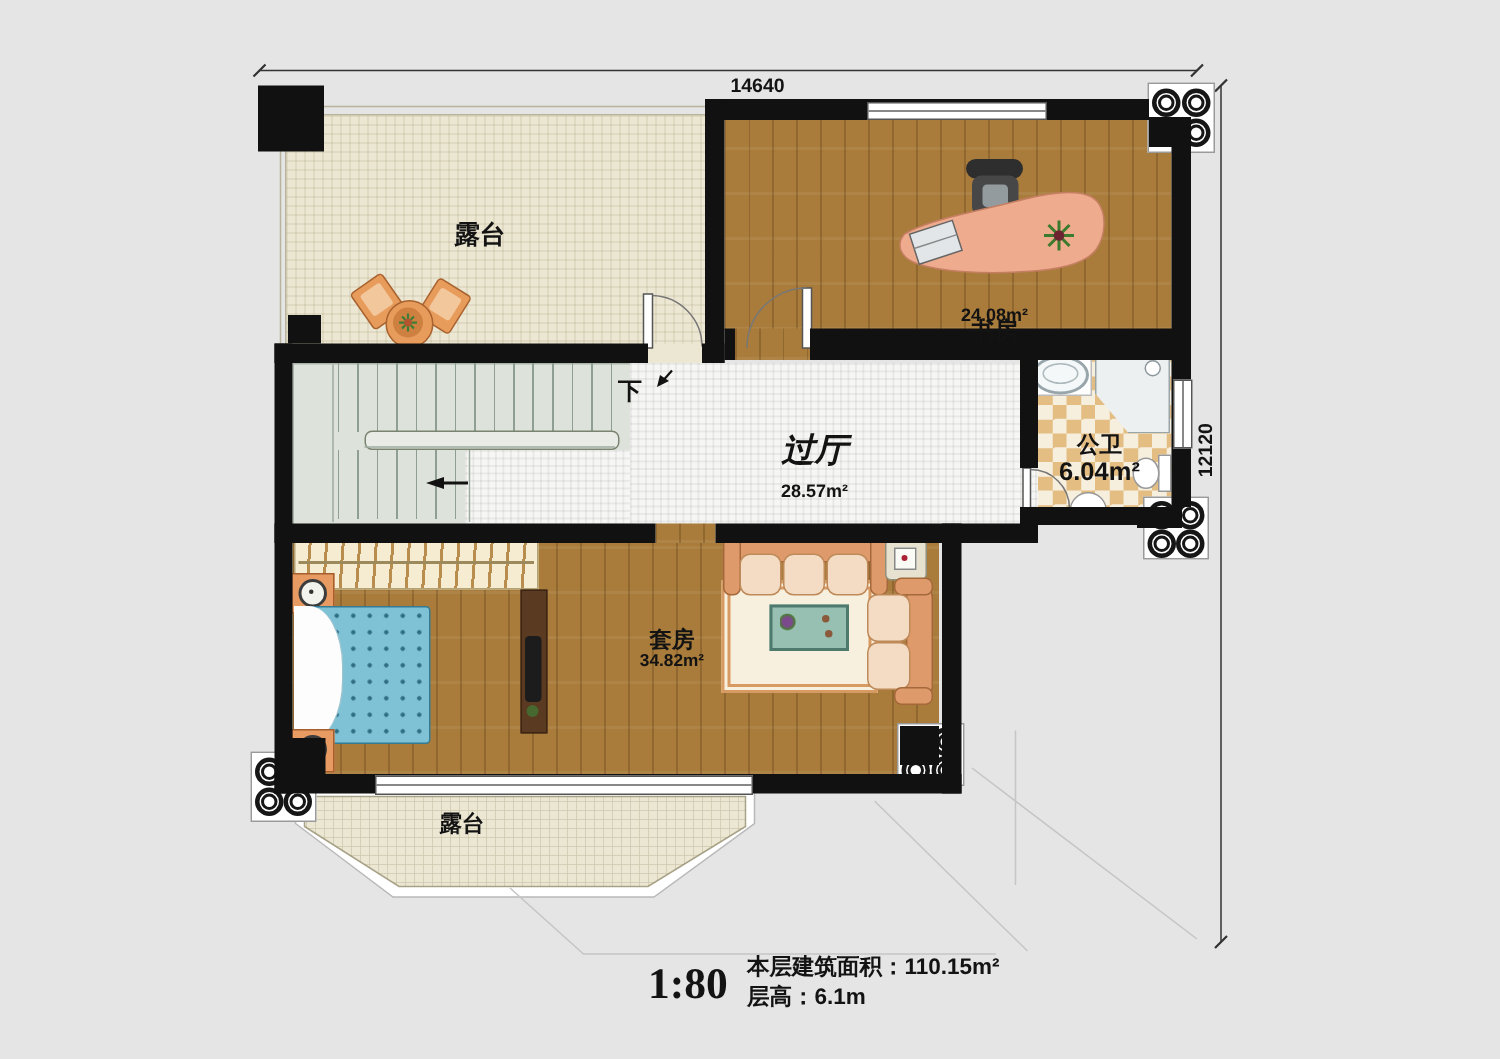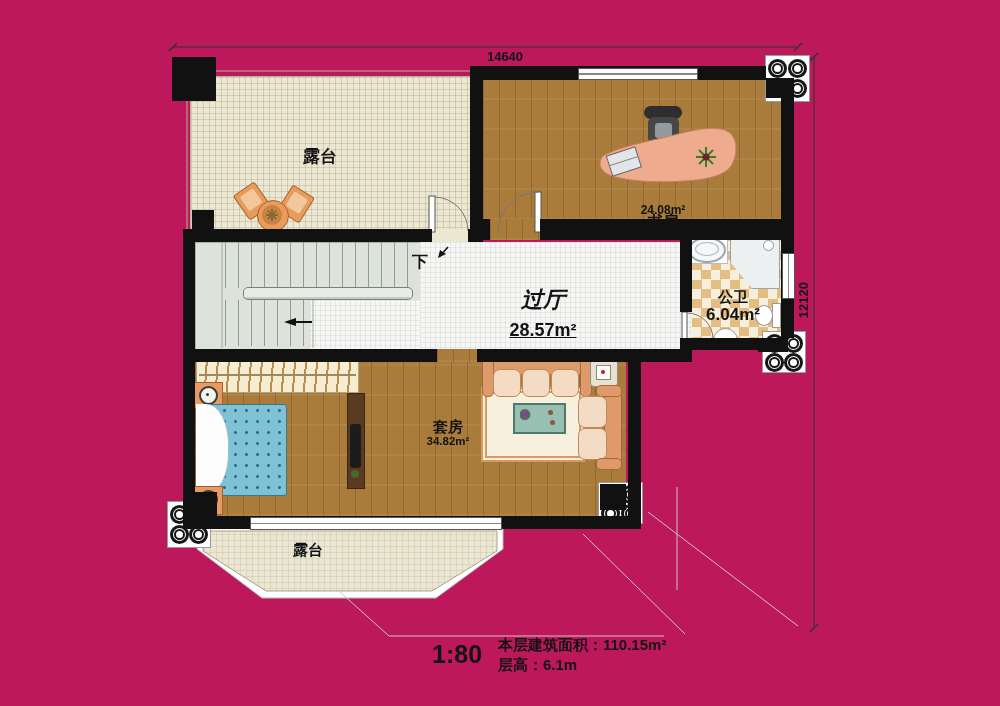--- a/index.html
+++ b/index.html
@@ -1,16 +1,16 @@
 <!DOCTYPE html>
 <html><head>
 <meta charset="utf-8">
 <style>
   html,body{margin:0;padding:0;background:#fff;}
-  .plan{position:relative;width:1000px;height:706px;background:#be185d;overflow:hidden;
+  .plan{position:relative;width:1000px;height:706px;background:#e5e5e5;overflow:hidden;
         font-family:"Liberation Sans","DejaVu Sans",sans-serif;}
   .abs{position:absolute;}
   
   .z1{z-index:1;} .z2{z-index:2;} .z3{z-index:3;} .z4{z-index:4;} .z5{z-index:5;} .z6{z-index:6;}
   .floor-wood{background-color:#a97c3c;
     background-image:repeating-linear-gradient(90deg,rgba(60,30,5,.22) 0 1px,transparent 1px 16px),
                      repeating-linear-gradient(0deg,rgba(255,255,255,.06) 0 2px,transparent 2px 30px);}
   .floor-terrace{background-color:#ece7d3;
     background-image:linear-gradient(rgba(150,140,100,.28) 1px,transparent 1px),
                      linear-gradient(90deg,rgba(150,140,100,.28) 1px,transparent 1px);
@@ -236,27 +236,27 @@
 
   <div class="lbl" style="left:470px;top:50px;width:70px;font-size:13px;">14640</div>
   <div class="lbl" style="left:769px;top:293px;width:70px;font-size:13px;transform:rotate(-90deg);">12120</div>
 
   <div class="lbl" style="left:288px;top:148px;width:64px;font-size:17px;">露台</div>
   <div class="lbl" style="left:628px;top:186px;width:70px;font-size:16px;margin-top:27px;">书房</div>
   <div class="lbl" style="left:628px;top:204px;width:70px;font-size:12px;">24.08m²</div>
   <div class="lbl" style="left:701px;top:289px;width:64px;font-size:15px;">公卫</div>
   <div class="lbl" style="left:701px;top:306px;width:64px;font-size:17px;">6.04m²</div>
   <div class="lbl" style="left:503px;top:288px;width:80px;font-size:22px;font-style:italic;">过厅</div>
-  <div class="lbl" style="left:503px;top:321px;width:80px;font-size:18px;text-decoration:underline;">28.57m²</div>
+  <div class="lbl" style="left:503px;top:321px;width:80px;font-size:12px;">28.57m²</div>
   <div class="lbl" style="left:413px;top:419px;width:70px;font-size:15px;">套房</div>
   <div class="lbl" style="left:413px;top:435px;width:70px;font-size:11.5px;">34.82m²</div>
   <div class="lbl" style="left:276px;top:542px;width:64px;font-size:15px;">露台</div>
   <div class="lbl" style="left:408px;top:253px;width:24px;font-size:16px;">下</div>
 
-  <div class="lbl" style="left:432px;top:641px;font-size:25px;font-weight:600;">1:80</div>
+  <div class="lbl" style="left:432px;top:641px;font-size:29px;font-weight:600;font-family:Liberation Serif, serif;">1:80</div>
   <div class="lbl" style="left:498px;top:637px;font-size:15px;text-align:left;">
     <span>本层建筑面积：</span><span>110.15m²</span>
   </div>
   <div class="lbl" style="left:498px;top:657px;font-size:15px;text-align:left;">
     <span>层高：</span><span>6.1m</span>
   </div>
 
 </div>
 
 </body></html>

